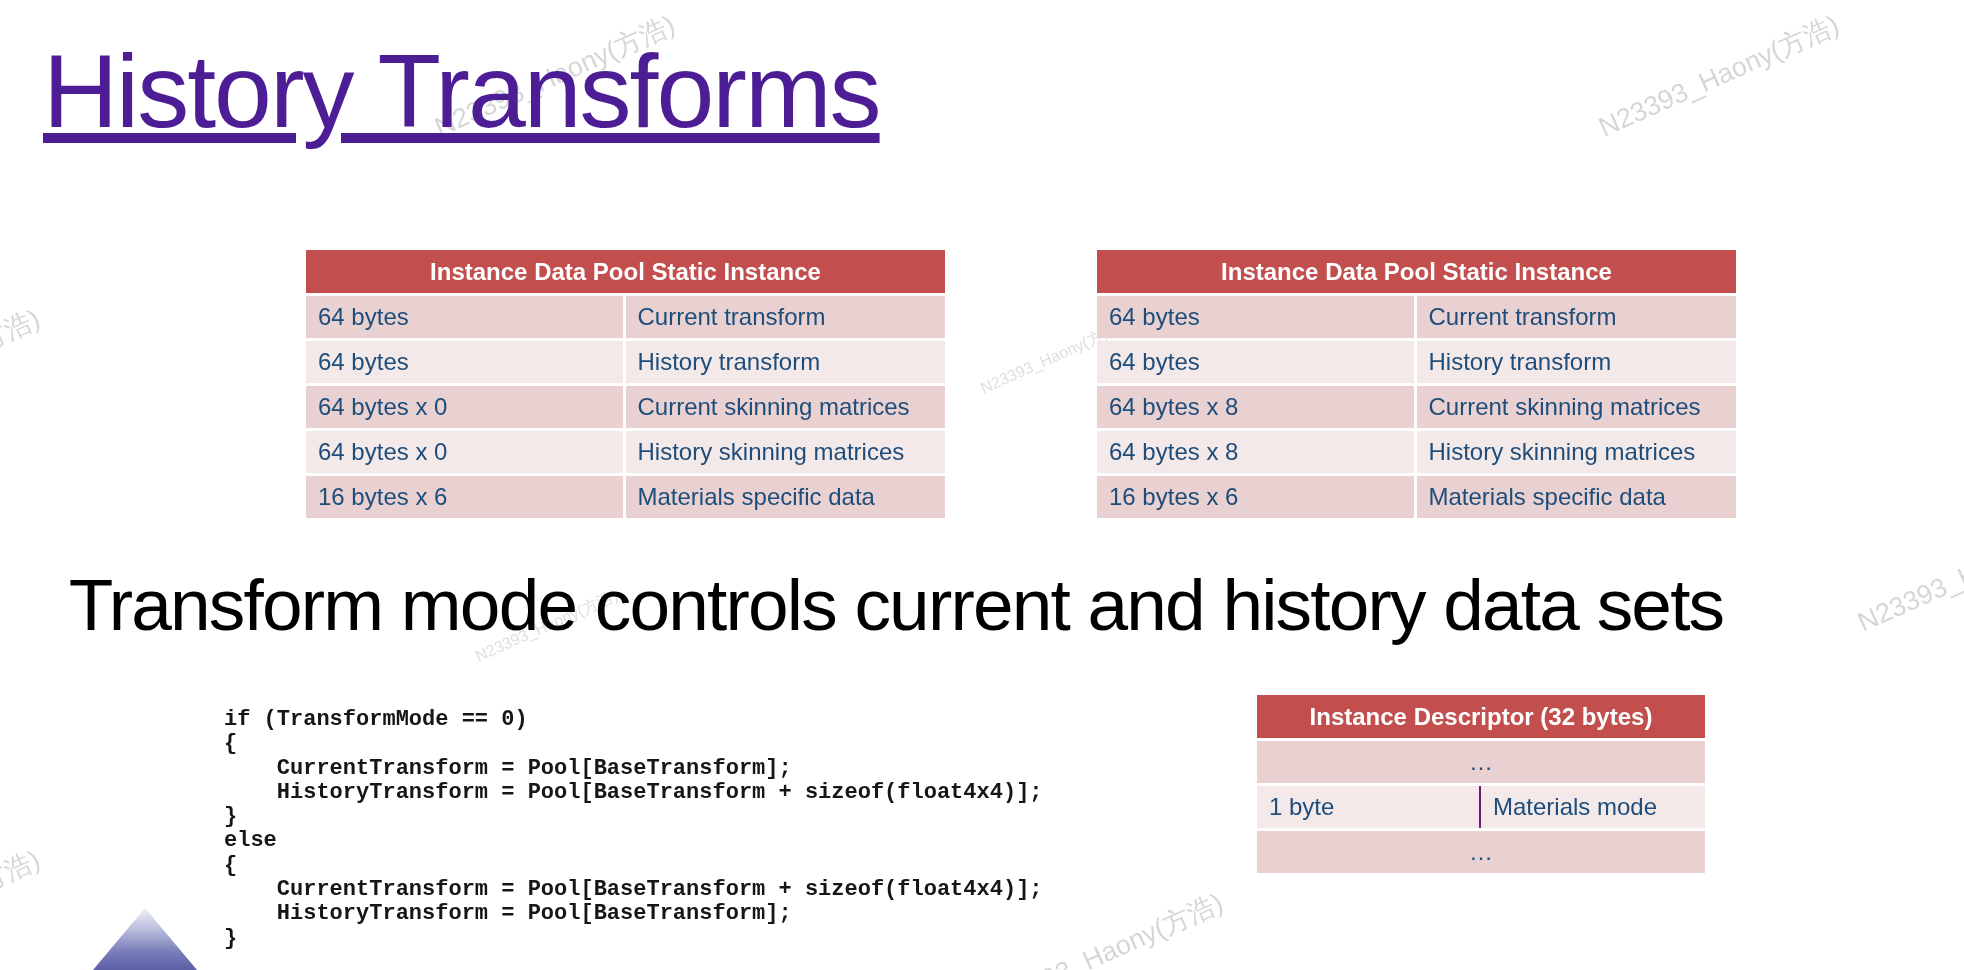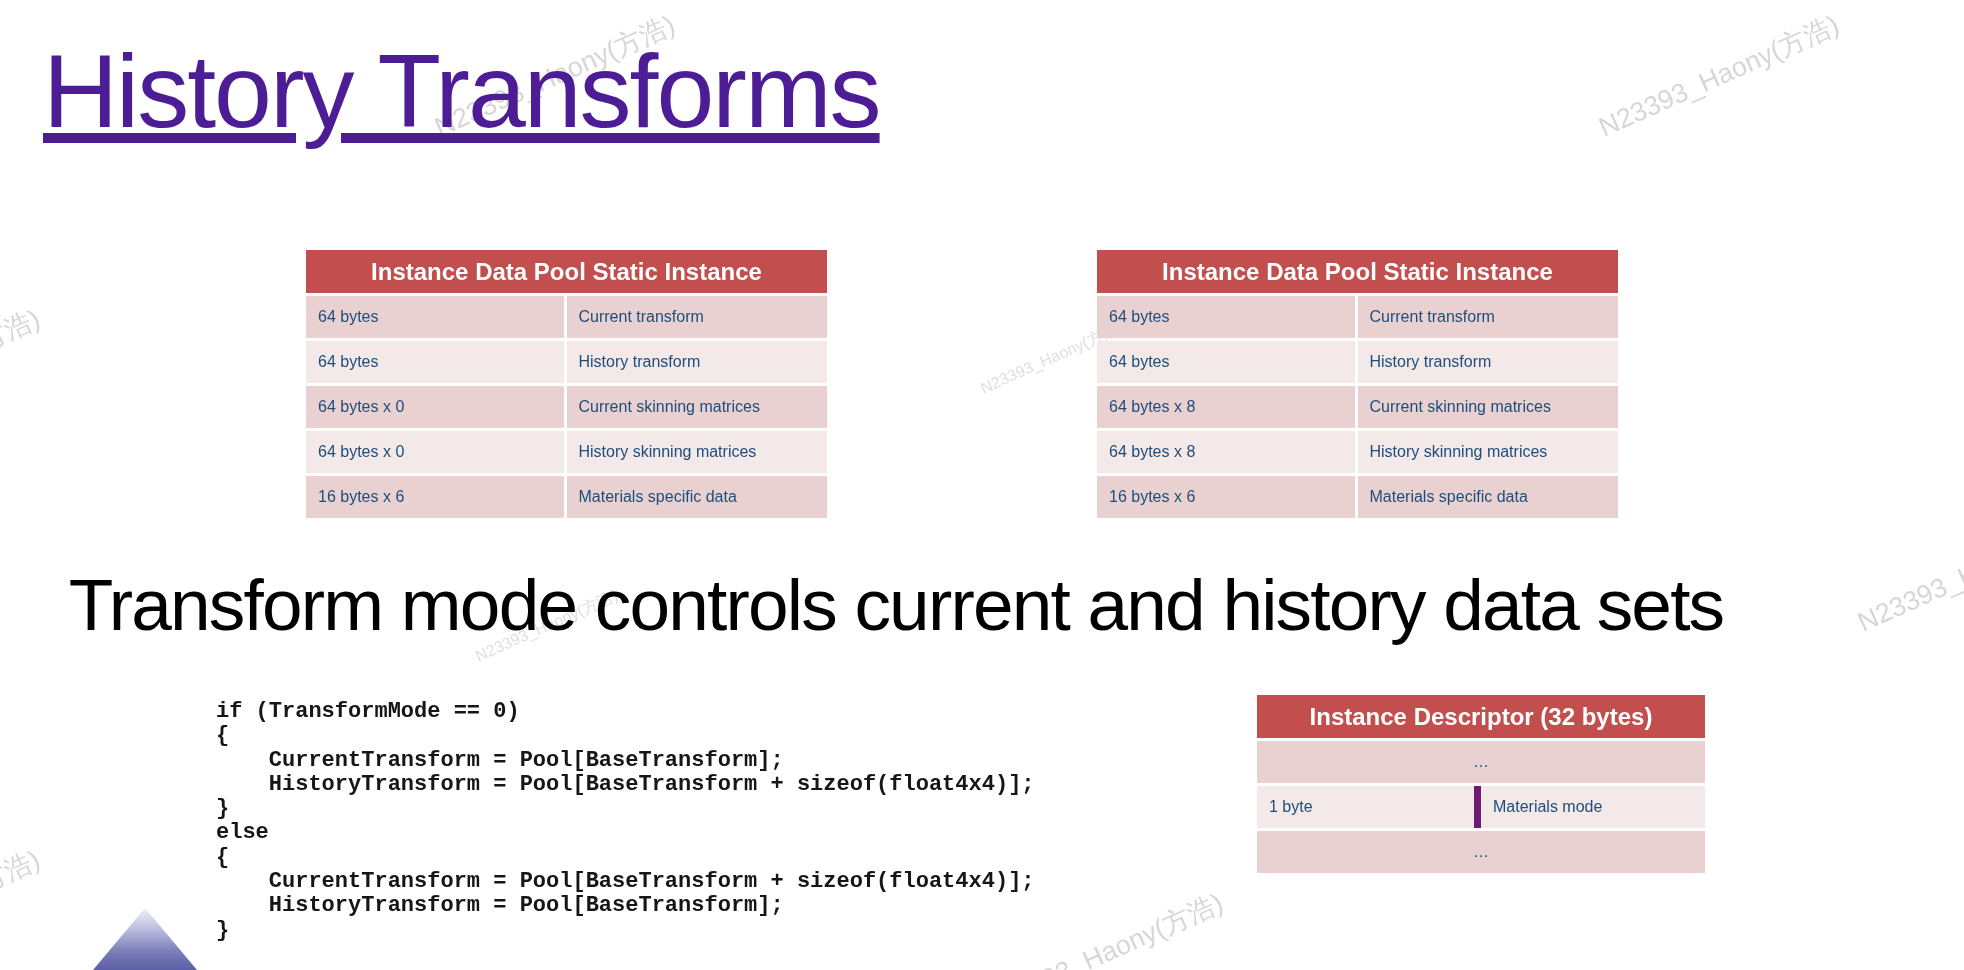--- a/index.html
+++ b/index.html
@@ -21,43 +21,43 @@
     position:absolute; top:563px; left:0; width:1792px;
     text-align:center; font-size:73px; letter-spacing:-1.8px;
     color:#000; white-space:nowrap; z-index:3;
   }
 
   
   table.data-tbl {
     position:absolute; border-collapse:separate; border-spacing:0 3px;
     table-layout:fixed; z-index:4;
   }
-  table.pool  { top:247px; width:521px; }
+  table.pool  { top:247px; width:639px; }
   #tbl-static  { left:306px; }
   #tbl-skinned { left:1097px; }
   table.desc  { top:692px; left:1257px; width:448px; }
 
   .data-tbl th {
     background:#c24f4e; color:#ffffff; font-weight:bold;
     font-size:24px; height:43px; text-align:center; padding:0;
   }
   .data-tbl td {
-    font-size:16px; color:#1e4d7b; height:42px;
+    font-size:24px; color:#1e4d7b; height:42px;
     padding:0 0 0 12px; vertical-align:middle; overflow:hidden;
     white-space:nowrap;
   }
   .data-tbl td.c-span { text-align:center; padding:0; }
   .pool td.c1 { width:208px; border-right:3px solid #ffffff; }
-  .desc td.c1 { width:148px; border-right:7px solid #701a75; }
+  .desc td.c1 { width:148px; border-right:2px solid #701a75; }
   .row-dark  td { background:#e8d1d0; }
   .row-light td { background:#f3e9e8; }
 
   
   .code-block {
-    position:absolute; left:212px; top:696px; margin:4px;
+    position:absolute; left:212px; top:696px; margin:12px;
     font-family:"Liberation Mono", monospace;
     font-weight:bold; font-size:22px; line-height:24.3px;
     color:#161616; z-index:3; white-space:pre;
   }
 
   
   .wm {
     position:absolute; color:#c9c9c9; white-space:nowrap;
     transform:rotate(-24deg); z-index:1;
     font-family:"Liberation Sans", sans-serif;

